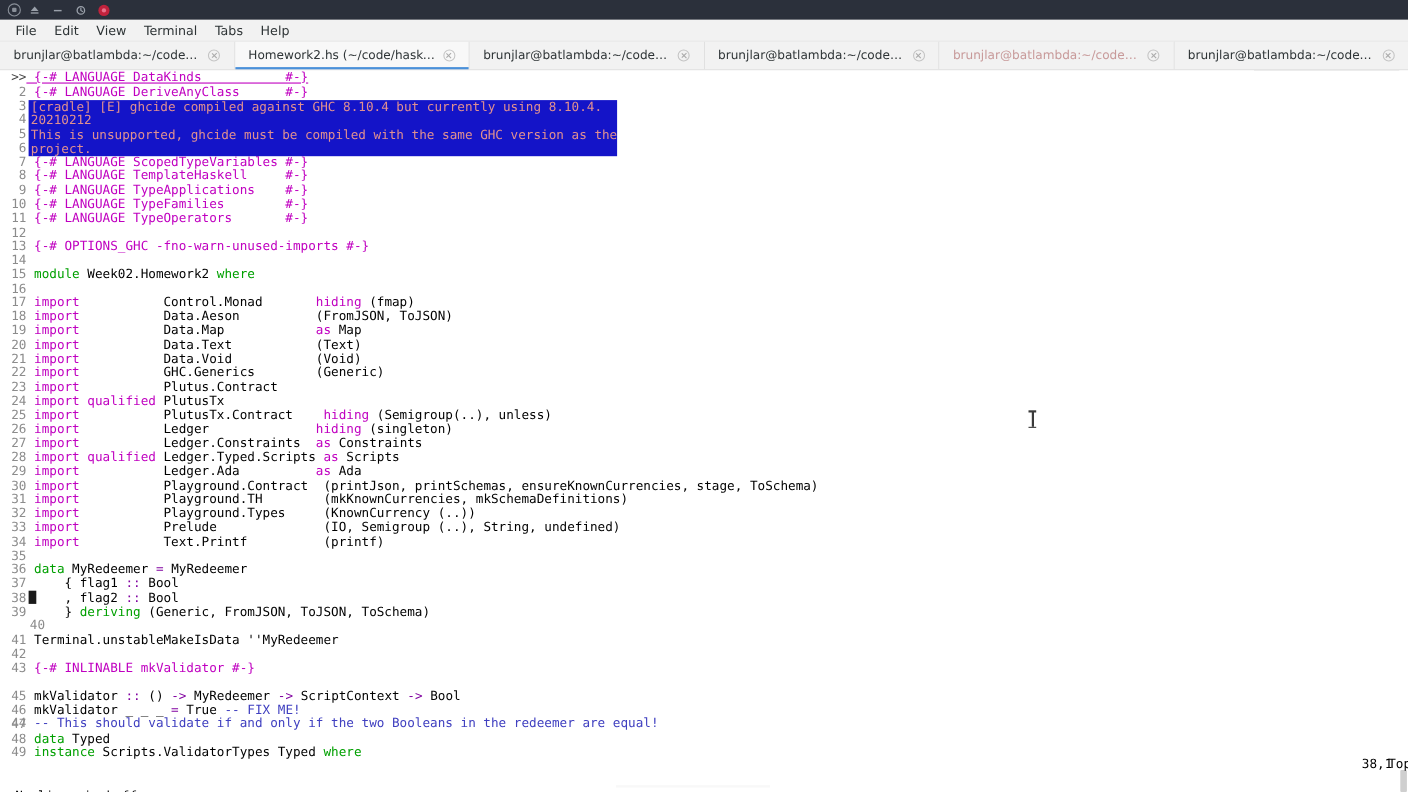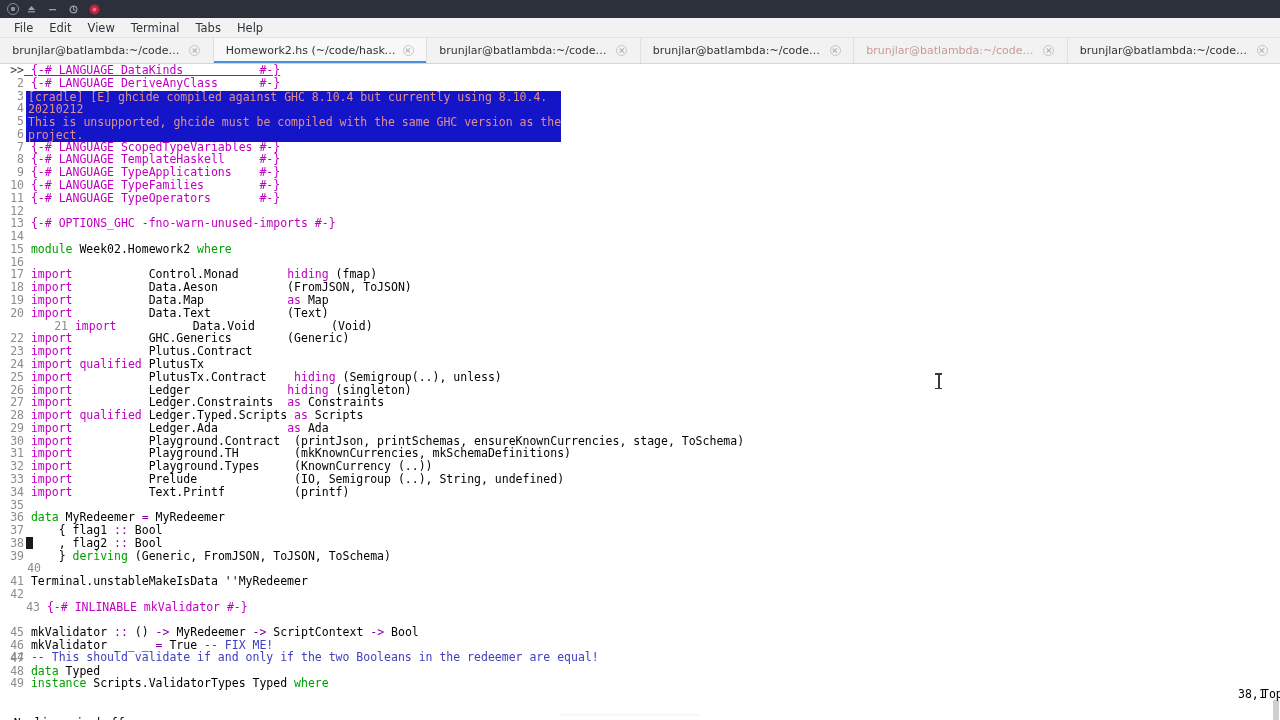--- a/index.html
+++ b/index.html
@@ -267,21 +267,21 @@
       <div class="row" style="position: absolute; top: 127.8px; left: 0px;"><span class="ln">11</span><span class="lt"> </span><span class="c-pragma">{-# LANGUAGE TypeOperators       #-}</span></div>
       <div class="row" style="position: absolute; top: 140.58px; left: 0px;"><span class="ln">12</span><span class="lt"> </span></div>
       <div class="row" style="position: absolute; top: 153.36px; left: 0px;"><span class="ln">13</span><span class="lt"> </span><span class="c-pragma">{-# OPTIONS_GHC -fno-warn-unused-imports #-}</span></div>
       <div class="row" style="position: absolute; top: 166.14px; left: 0px;"><span class="ln">14</span><span class="lt"> </span></div>
       <div class="row" style="position: absolute; top: 178.92px; left: 0px;"><span class="ln">15</span><span class="lt"> </span><span class="c-stmt">module</span><span class="c-plain"> Week02.Homework2 </span><span class="c-stmt">where</span></div>
       <div class="row" style="position: absolute; top: 191.7px; left: 0px;"><span class="ln">16</span><span class="lt"> </span></div>
       <div class="row" style="position: absolute; top: 204.48px; left: 0px;"><span class="ln">17</span><span class="lt"> </span><span class="c-kw">import</span><span class="c-plain">           Control.Monad       </span><span class="c-kw">hiding</span><span class="c-plain"> (fmap)</span></div>
       <div class="row" style="position: absolute; top: 217.26px; left: 0px;"><span class="ln">18</span><span class="lt"> </span><span class="c-kw">import</span><span class="c-plain">           Data.Aeson          (FromJSON, ToJSON)</span></div>
       <div class="row" style="position: absolute; top: 230.04px; left: 0px;"><span class="ln">19</span><span class="lt"> </span><span class="c-kw">import</span><span class="c-plain">           Data.Map            </span><span class="c-kw">as</span><span class="c-plain"> Map</span></div>
       <div class="row" style="position: absolute; top: 242.82px; left: 0px;"><span class="ln">20</span><span class="lt"> </span><span class="c-kw">import</span><span class="c-plain">           Data.Text           (Text)</span></div>
-      <div class="row" style="position: absolute; top: 255.6px; left: 0px; padding-left: 44px;"><span class="ln">21</span><span class="lt"> </span><span class="c-kw">import</span><span class="c-plain">           Data.Void           (Void)</span></div>
+      <div class="row" style="position: absolute; top: 255.6px; left: 0px;"><span class="ln">21</span><span class="lt"> </span><span class="c-kw">import</span><span class="c-plain">           Data.Void           (Void)</span></div>
       <div class="row" style="position: absolute; top: 268.38px; left: 0px;"><span class="ln">22</span><span class="lt"> </span><span class="c-kw">import</span><span class="c-plain">           GHC.Generics        (Generic)</span></div>
       <div class="row" style="position: absolute; top: 281.16px; left: 0px;"><span class="ln">23</span><span class="lt"> </span><span class="c-kw">import</span><span class="c-plain">           Plutus.Contract</span></div>
       <div class="row" style="position: absolute; top: 293.94px; left: 0px;"><span class="ln">24</span><span class="lt"> </span><span class="c-kw">import</span><span class="c-plain"> </span><span class="c-kw">qualified</span><span class="c-plain"> PlutusTx</span></div>
       <div class="row" style="position: absolute; top: 306.72px; left: 0px;"><span class="ln">25</span><span class="lt"> </span><span class="c-kw">import</span><span class="c-plain">           PlutusTx.Contract    </span><span class="c-kw">hiding</span><span class="c-plain"> (Semigroup(..), unless)</span></div>
       <div class="row" style="position: absolute; top: 319.5px; left: 0px;"><span class="ln">26</span><span class="lt"> </span><span class="c-kw">import</span><span class="c-plain">           Ledger              </span><span class="c-kw">hiding</span><span class="c-plain"> (singleton)</span></div>
       <div class="row" style="position: absolute; top: 332.28px; left: 0px;"><span class="ln">27</span><span class="lt"> </span><span class="c-kw">import</span><span class="c-plain">           Ledger.Constraints  </span><span class="c-kw">as</span><span class="c-plain"> Constraints</span></div>
       <div class="row" style="position: absolute; top: 345.06px; left: 0px;"><span class="ln">28</span><span class="lt"> </span><span class="c-kw">import</span><span class="c-plain"> </span><span class="c-kw">qualified</span><span class="c-plain"> Ledger.Typed.Scripts </span><span class="c-kw">as</span><span class="c-plain"> Scripts</span></div>
       <div class="row" style="position: absolute; top: 357.84px; left: 0px;"><span class="ln">29</span><span class="lt"> </span><span class="c-kw">import</span><span class="c-plain">           Ledger.Ada          </span><span class="c-kw">as</span><span class="c-plain"> Ada</span></div>
       <div class="row" style="position: absolute; top: 370.62px; left: 0px;"><span class="ln">30</span><span class="lt"> </span><span class="c-kw">import</span><span class="c-plain">           Playground.Contract  (printJson, printSchemas, ensureKnownCurrencies, stage, ToSchema)</span></div>
       <div class="row" style="position: absolute; top: 383.4px; left: 0px;"><span class="ln">31</span><span class="lt"> </span><span class="c-kw">import</span><span class="c-plain">           Playground.TH        (mkKnownCurrencies, mkSchemaDefinitions)</span></div>
@@ -289,21 +289,21 @@
       <div class="row" style="position: absolute; top: 408.96px; left: 0px;"><span class="ln">33</span><span class="lt"> </span><span class="c-kw">import</span><span class="c-plain">           Prelude              (IO, Semigroup (..), String, undefined)</span></div>
       <div class="row" style="position: absolute; top: 421.74px; left: 0px;"><span class="ln">34</span><span class="lt"> </span><span class="c-kw">import</span><span class="c-plain">           Text.Printf          (printf)</span></div>
       <div class="row" style="position: absolute; top: 434.52px; left: 0px;"><span class="ln">35</span><span class="lt"> </span></div>
       <div class="row" style="position: absolute; top: 447.3px; left: 0px;"><span class="ln">36</span><span class="lt"> </span><span class="c-stmt">data</span><span class="c-plain"> MyRedeemer </span><span class="c-op">=</span><span class="c-plain"> MyRedeemer</span></div>
       <div class="row" style="position: absolute; top: 460.08px; left: 0px;"><span class="ln">37</span><span class="lt"> </span><span class="c-plain">    { flag1 </span><span class="c-op">::</span><span class="c-plain"> Bool</span></div>
       <div class="row" style="position: absolute; top: 472.86px; left: 0px;"><span class="ln">38</span><span class="lt"> </span><span class="c-plain">    , flag2 </span><span class="c-op">::</span><span class="c-plain"> Bool</span></div>
       <div class="row" style="position: absolute; top: 485.64px; left: 0px;"><span class="ln">39</span><span class="lt"> </span><span class="c-plain">    } </span><span class="c-stmt">deriving</span><span class="c-plain"> (Generic, FromJSON, ToJSON, ToSchema)</span></div>
       <div class="row" style="position: absolute; top: 498.42px; left: 17px;"><span class="ln">40</span><span class="lt"> </span></div>
       <div class="row" style="position: absolute; top: 511.2px; left: 0px;"><span class="ln">41</span><span class="lt"> </span><span class="c-plain">Terminal.unstableMakeIsData ''MyRedeemer</span></div>
       <div class="row" style="position: absolute; top: 523.98px; left: 0px;"><span class="ln">42</span><span class="lt"> </span></div>
-      <div class="row" style="position: absolute; top: 536.76px; left: 16px;"><span class="ln">43</span><span class="lt"> </span><span class="c-pragma">{-# INLINABLE mkValidator #-}</span></div>
+      <div class="row" style="position: absolute; top: 536.76px; left: 0px;"><span class="ln">43</span><span class="lt"> </span><span class="c-pragma">{-# INLINABLE mkValidator #-}</span></div>
       <div class="row" style="position: absolute; top: 549.54px; left: 0px; margin-top: 37px;"><span class="ln">44</span><span class="lt"> </span><span class="c-comment">-- This should validate if and only if the two Booleans in the redeemer are equal!</span></div>
       <div class="row" style="position: absolute; top: 562.32px; left: 0px;"><span class="ln">45</span><span class="lt"> </span><span class="c-plain">mkValidator </span><span class="c-op">::</span><span class="c-plain"> () </span><span class="c-op">-&gt;</span><span class="c-plain"> MyRedeemer </span><span class="c-op">-&gt;</span><span class="c-plain"> ScriptContext </span><span class="c-op">-&gt;</span><span class="c-plain"> Bool</span></div>
       <div class="row" style="position: absolute; top: 575.1px; left: 0px;"><span class="ln">46</span><span class="lt"> </span><span class="c-plain">mkValidator _ _ _ </span><span class="c-op">=</span><span class="c-plain"> True </span><span class="c-comment">-- FIX ME!</span></div>
       <div class="row" style="position: absolute; top: 587.88px; left: 0px;"><span class="ln">47</span><span class="lt"> </span></div>
       <div class="row" style="position: absolute; top: 600.66px; left: 0px;"><span class="ln">48</span><span class="lt"> </span><span class="c-stmt">data</span><span class="c-plain"> Typed</span></div>
       <div class="row" style="position: absolute; top: 613.44px; left: 0px;"><span class="ln">49</span><span class="lt"> </span><span class="c-stmt">instance</span><span class="c-plain"> Scripts.ValidatorTypes Typed </span><span class="c-stmt">where</span></div>
     </div>
   <div id="overlay-host">
       <div class="hlblock" style="left: 26px; top: 26.56px; width: 535px; height: 51.12px; background: rgb(20, 20, 200);"></div>
       <div class="hlrow" style="position: absolute; left: 28px; top: 26.56px; color: rgb(224, 144, 144);">[cradle] [E] ghcide compiled against GHC 8.10.4 but currently using 8.10.4.</div>

